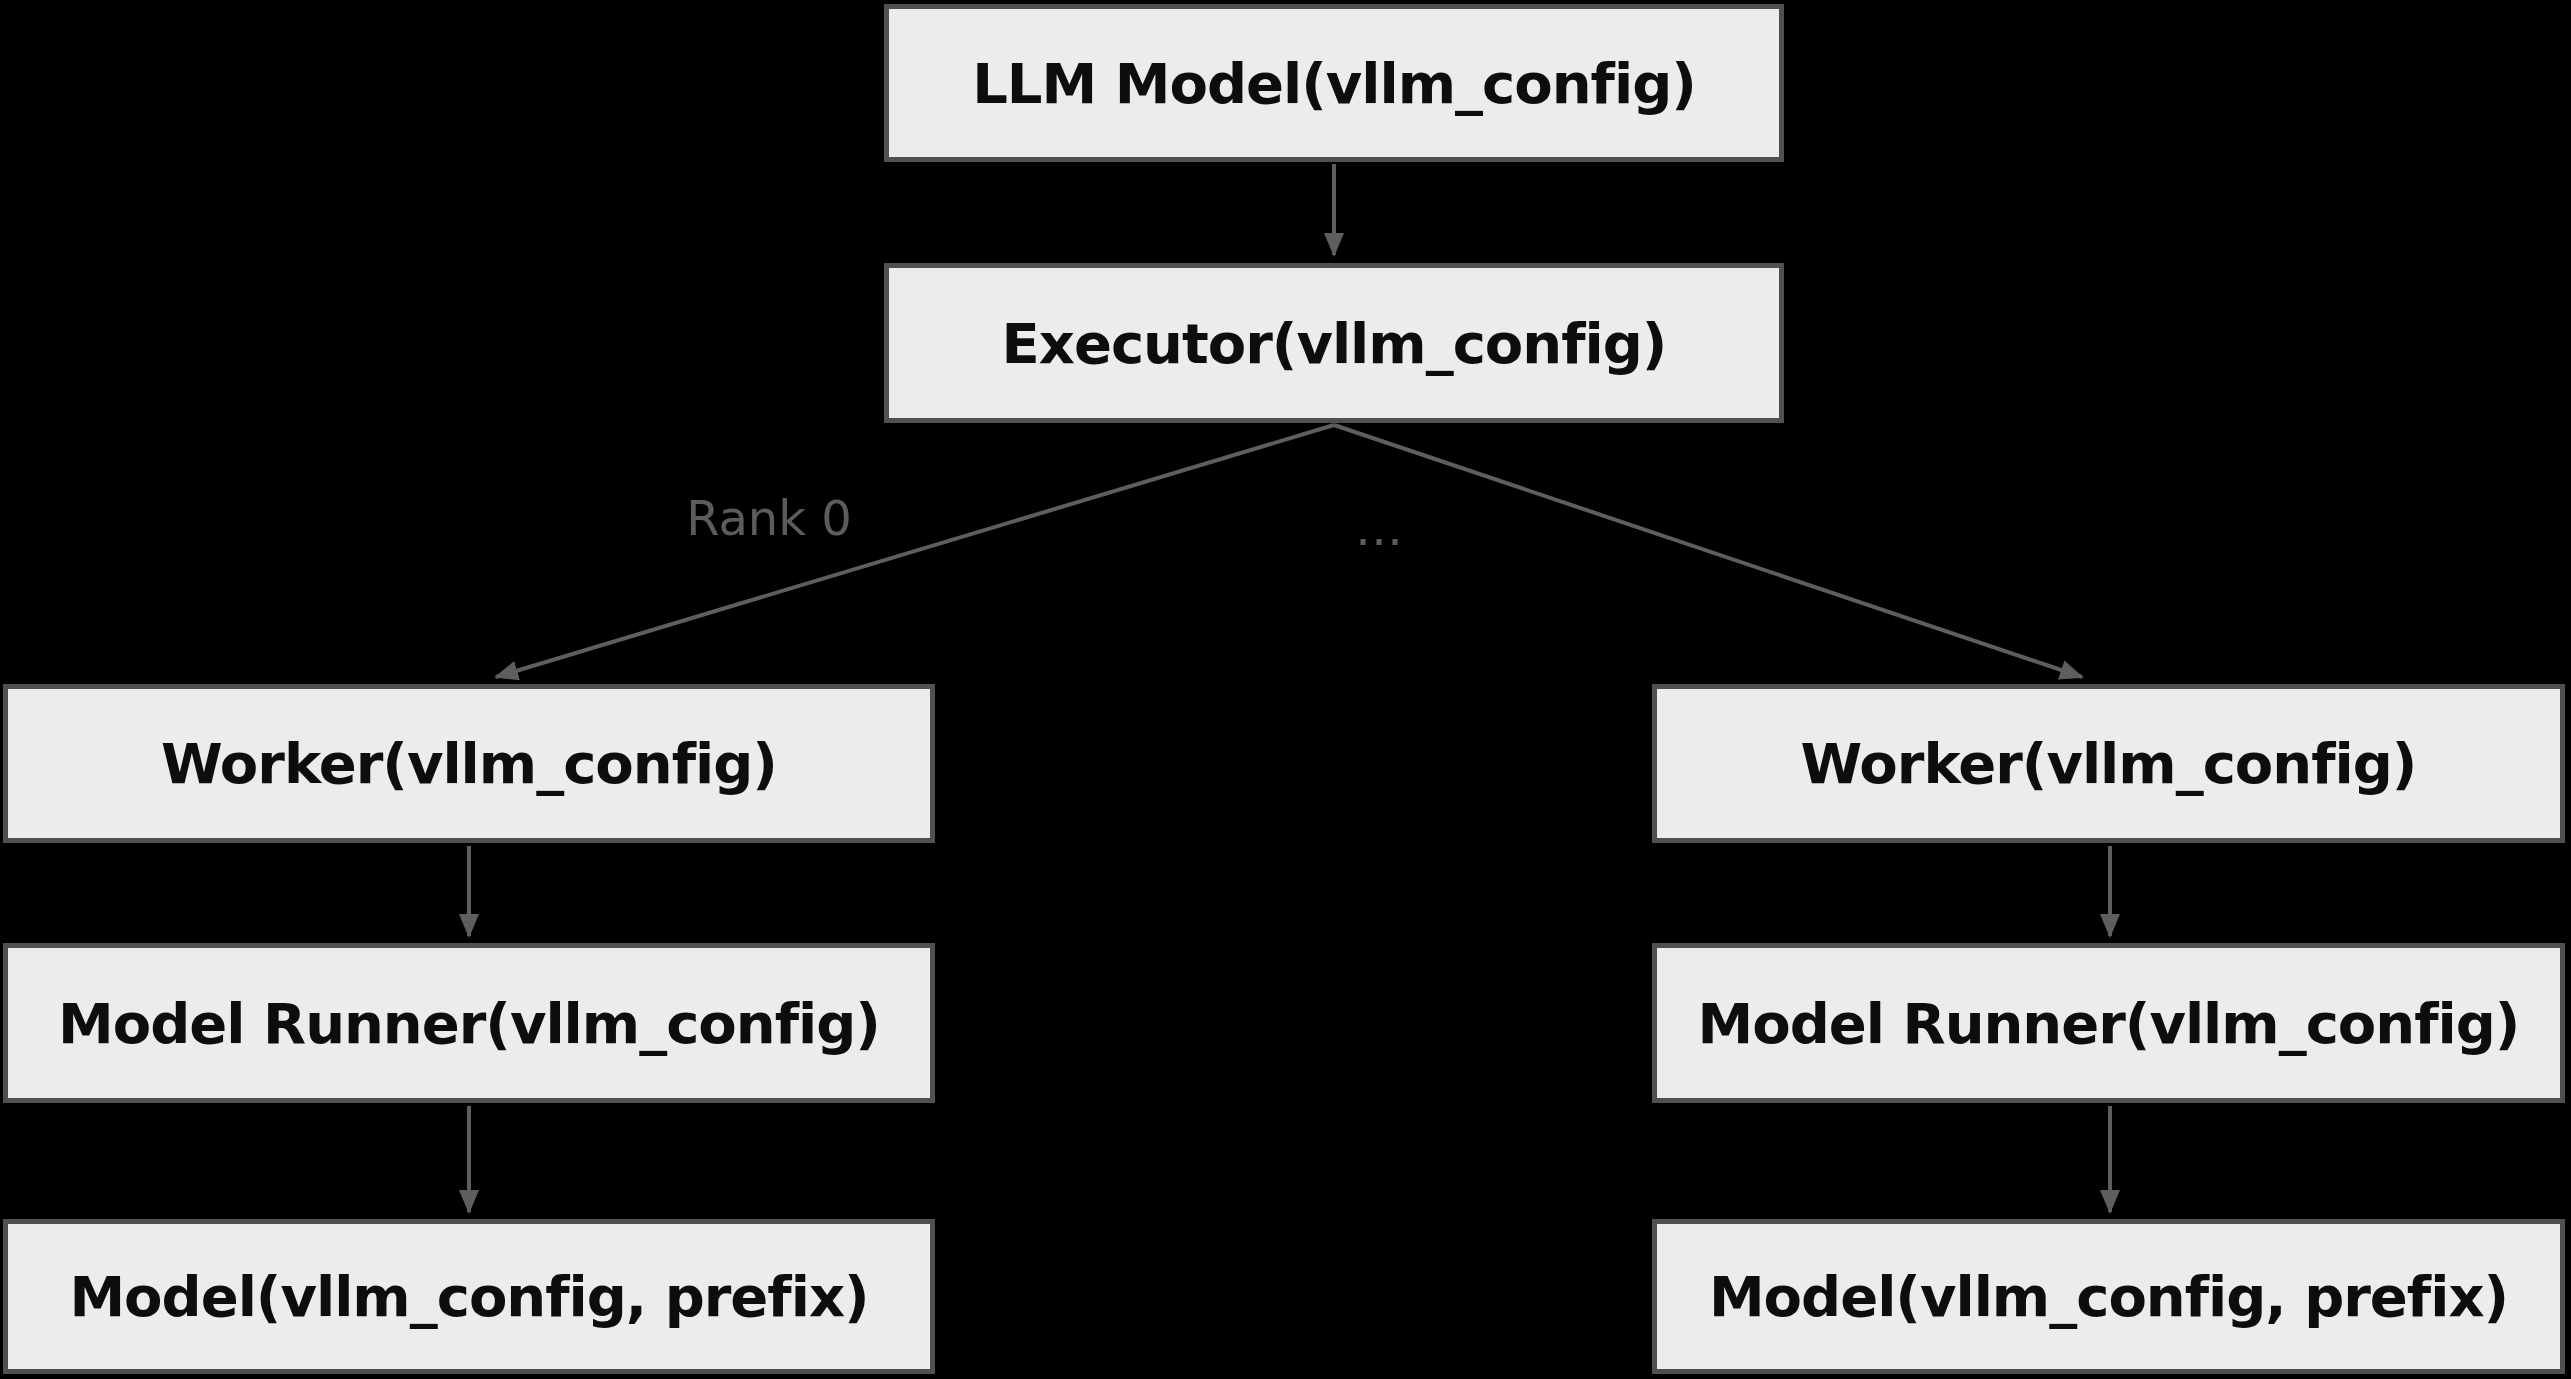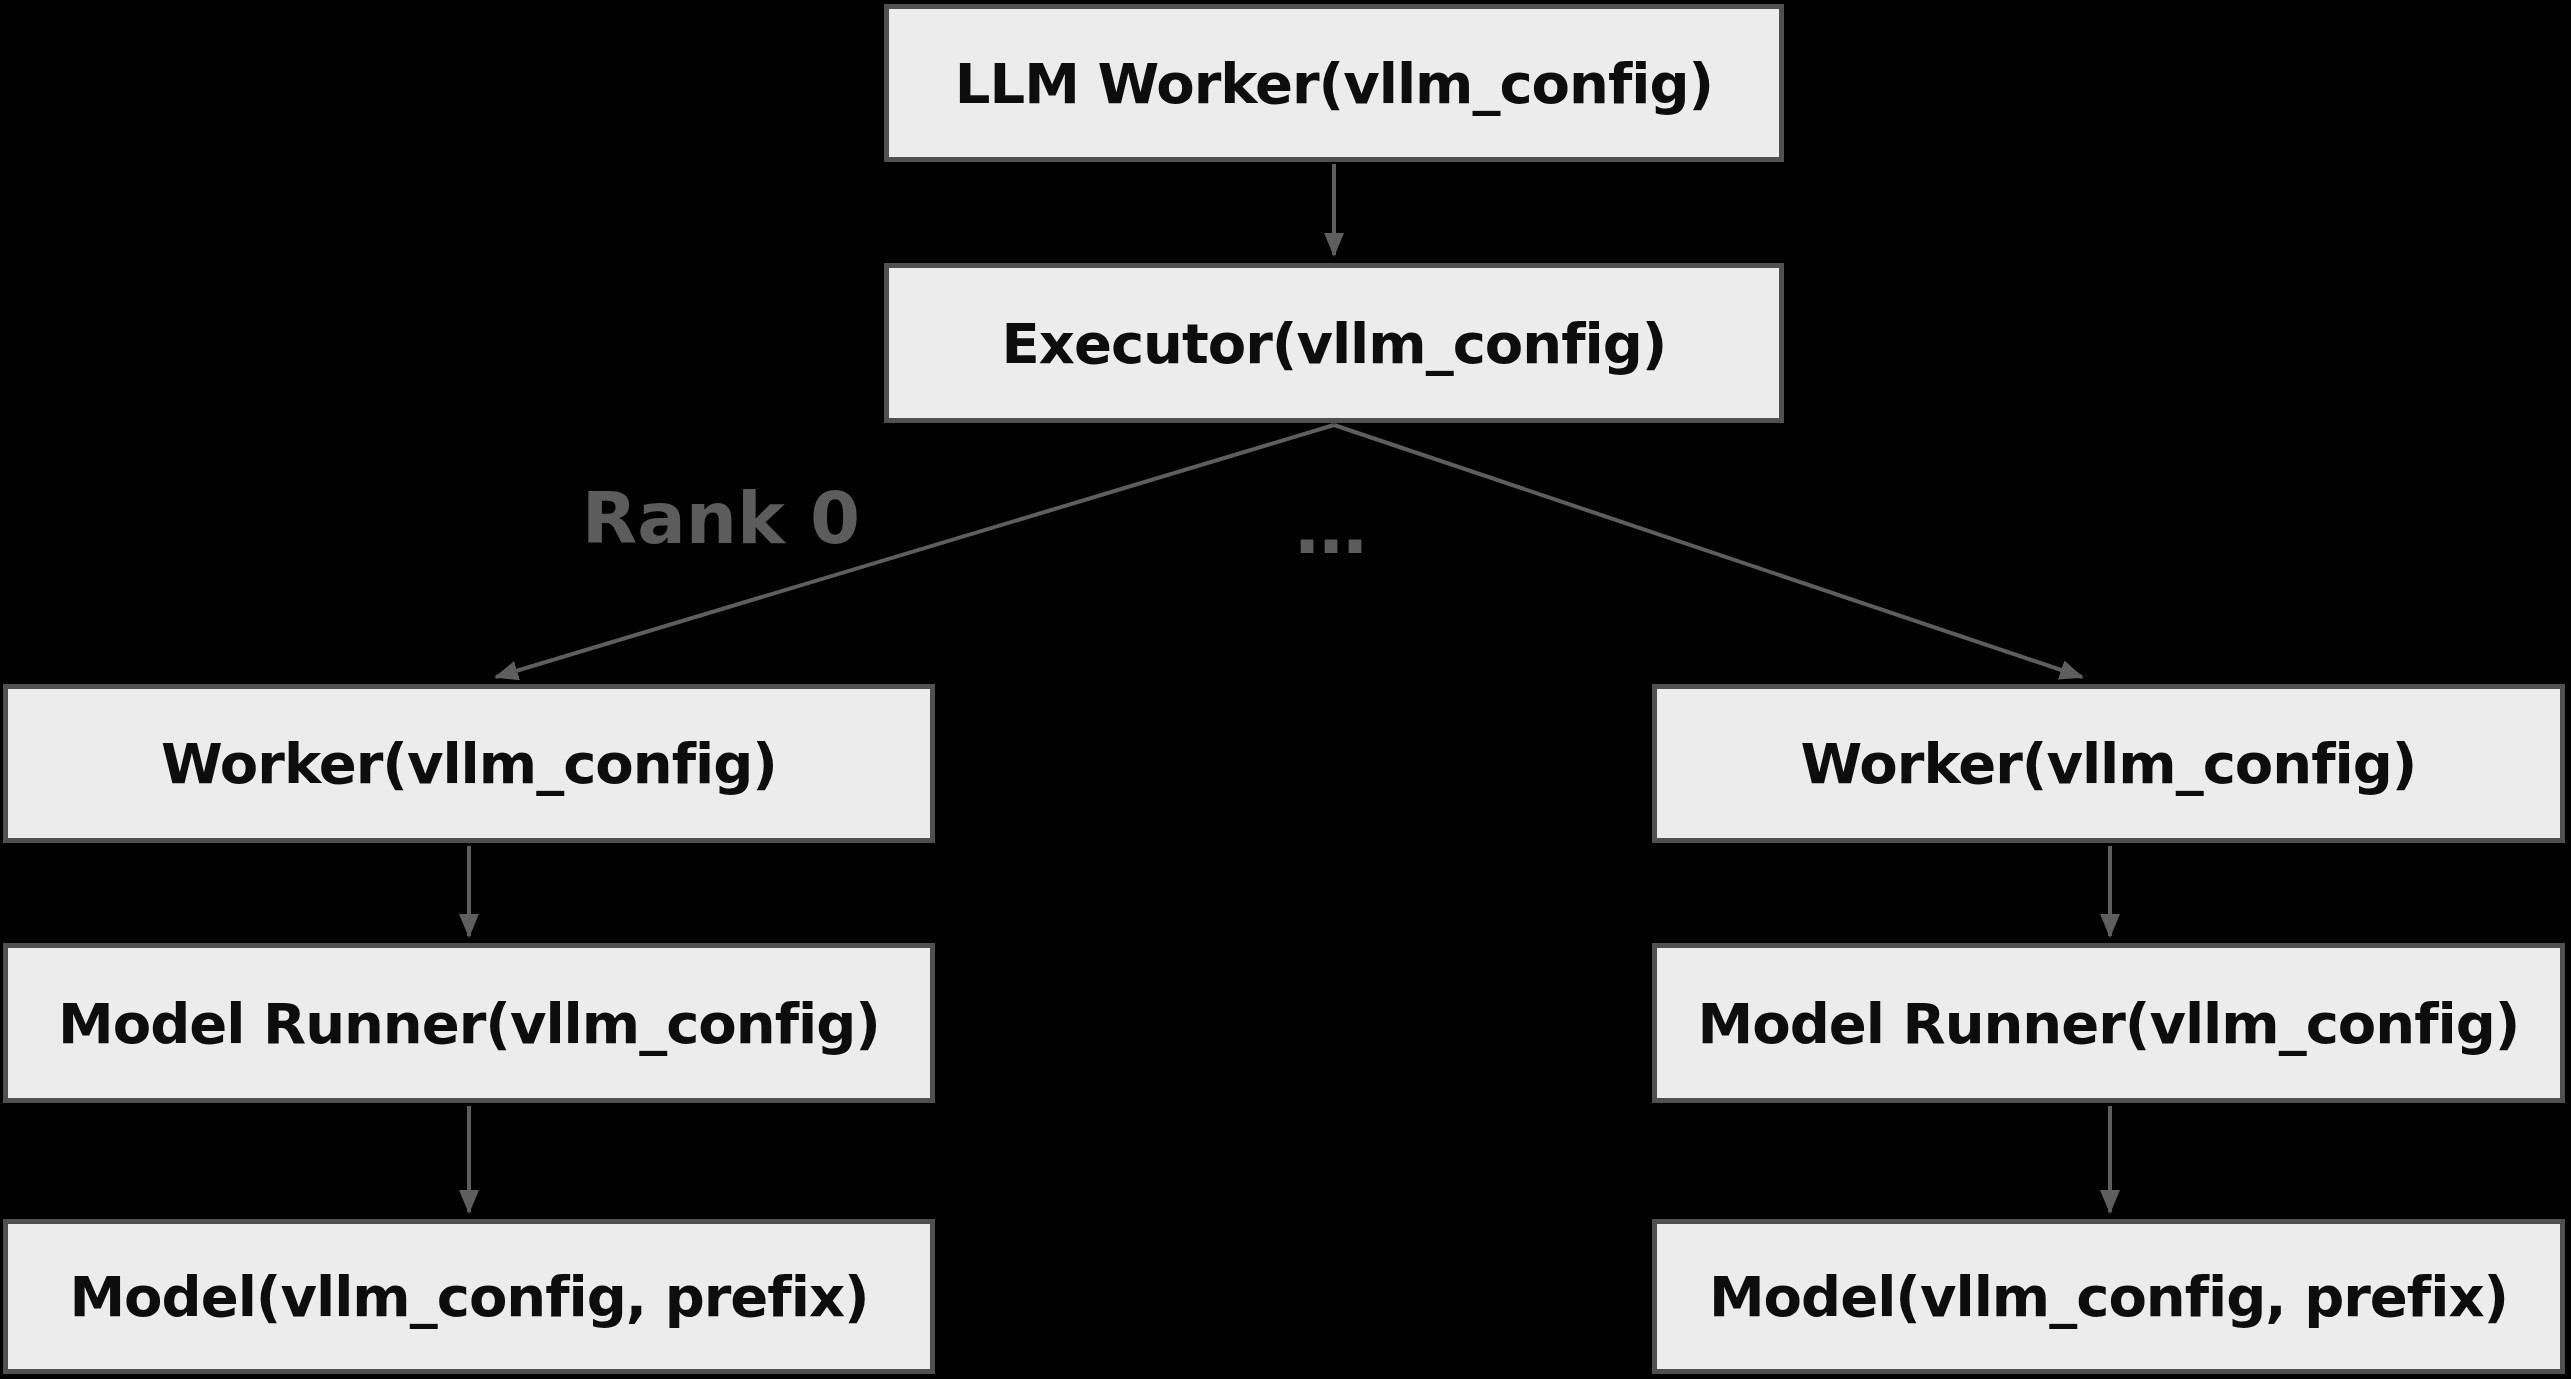--- a/index.html
+++ b/index.html
@@ -45,25 +45,26 @@
   .node-label {
     font-size: 56px;
     font-weight: 700;
     letter-spacing: -1px;
     color: var(--box-text, #0d0d0d);
     white-space: nowrap;
   }
   .edge-label {
     position: absolute;
     transform: translate(-50%, -50%);
-    font-size: 72px;
-    font-weight: 700;
+    font-size: 48px;
+    font-weight: 400;
     color: var(--edge-label, #5c5c5c);
     white-space: nowrap;
     line-height: 1;
+    margin-left: 48px;
   }
 </style>
 </head>
 <body>
 
 <div class="stage">
 
   <svg class="edges" viewBox="0 0 2571 1379" aria-hidden="true">
     <defs>
       <marker id="arrow" markerUnits="userSpaceOnUse" markerWidth="30" markerHeight="24" refX="22" refY="10" orient="auto">
@@ -73,21 +74,21 @@
     <line class="edge" x1="1334" y1="164" x2="1334" y2="255" marker-end="url(#arrow)"></line>
     <line class="edge" x1="1334" y1="425" x2="496" y2="677" marker-end="url(#arrow)"></line>
     <line class="edge" x1="1334" y1="425" x2="2082" y2="677" marker-end="url(#arrow)"></line>
     <line class="edge" x1="469" y1="846" x2="469" y2="936" marker-end="url(#arrow)"></line>
     <line class="edge" x1="469" y1="1106" x2="469" y2="1212" marker-end="url(#arrow)"></line>
     <line class="edge" x1="2110" y1="846" x2="2110" y2="936" marker-end="url(#arrow)"></line>
     <line class="edge" x1="2110" y1="1106" x2="2110" y2="1212" marker-end="url(#arrow)"></line>
   </svg>
 
   <div class="node" style="left:884px; top:4px; width:900px; height:158px;">
-    <span class="node-label">LLM Worker(vllm_config)</span>
+    <span class="node-label">LLM Model(vllm_config)</span>
   </div>
 
   <div class="node" style="left:884px; top:263px; width:900px; height:160px;">
     <span class="node-label">Executor(vllm_config)</span>
   </div>
 
   <div class="node" style="left:3px; top:684px; width:932px; height:159px;">
     <span class="node-label">Worker(vllm_config)</span>
   </div>
 

